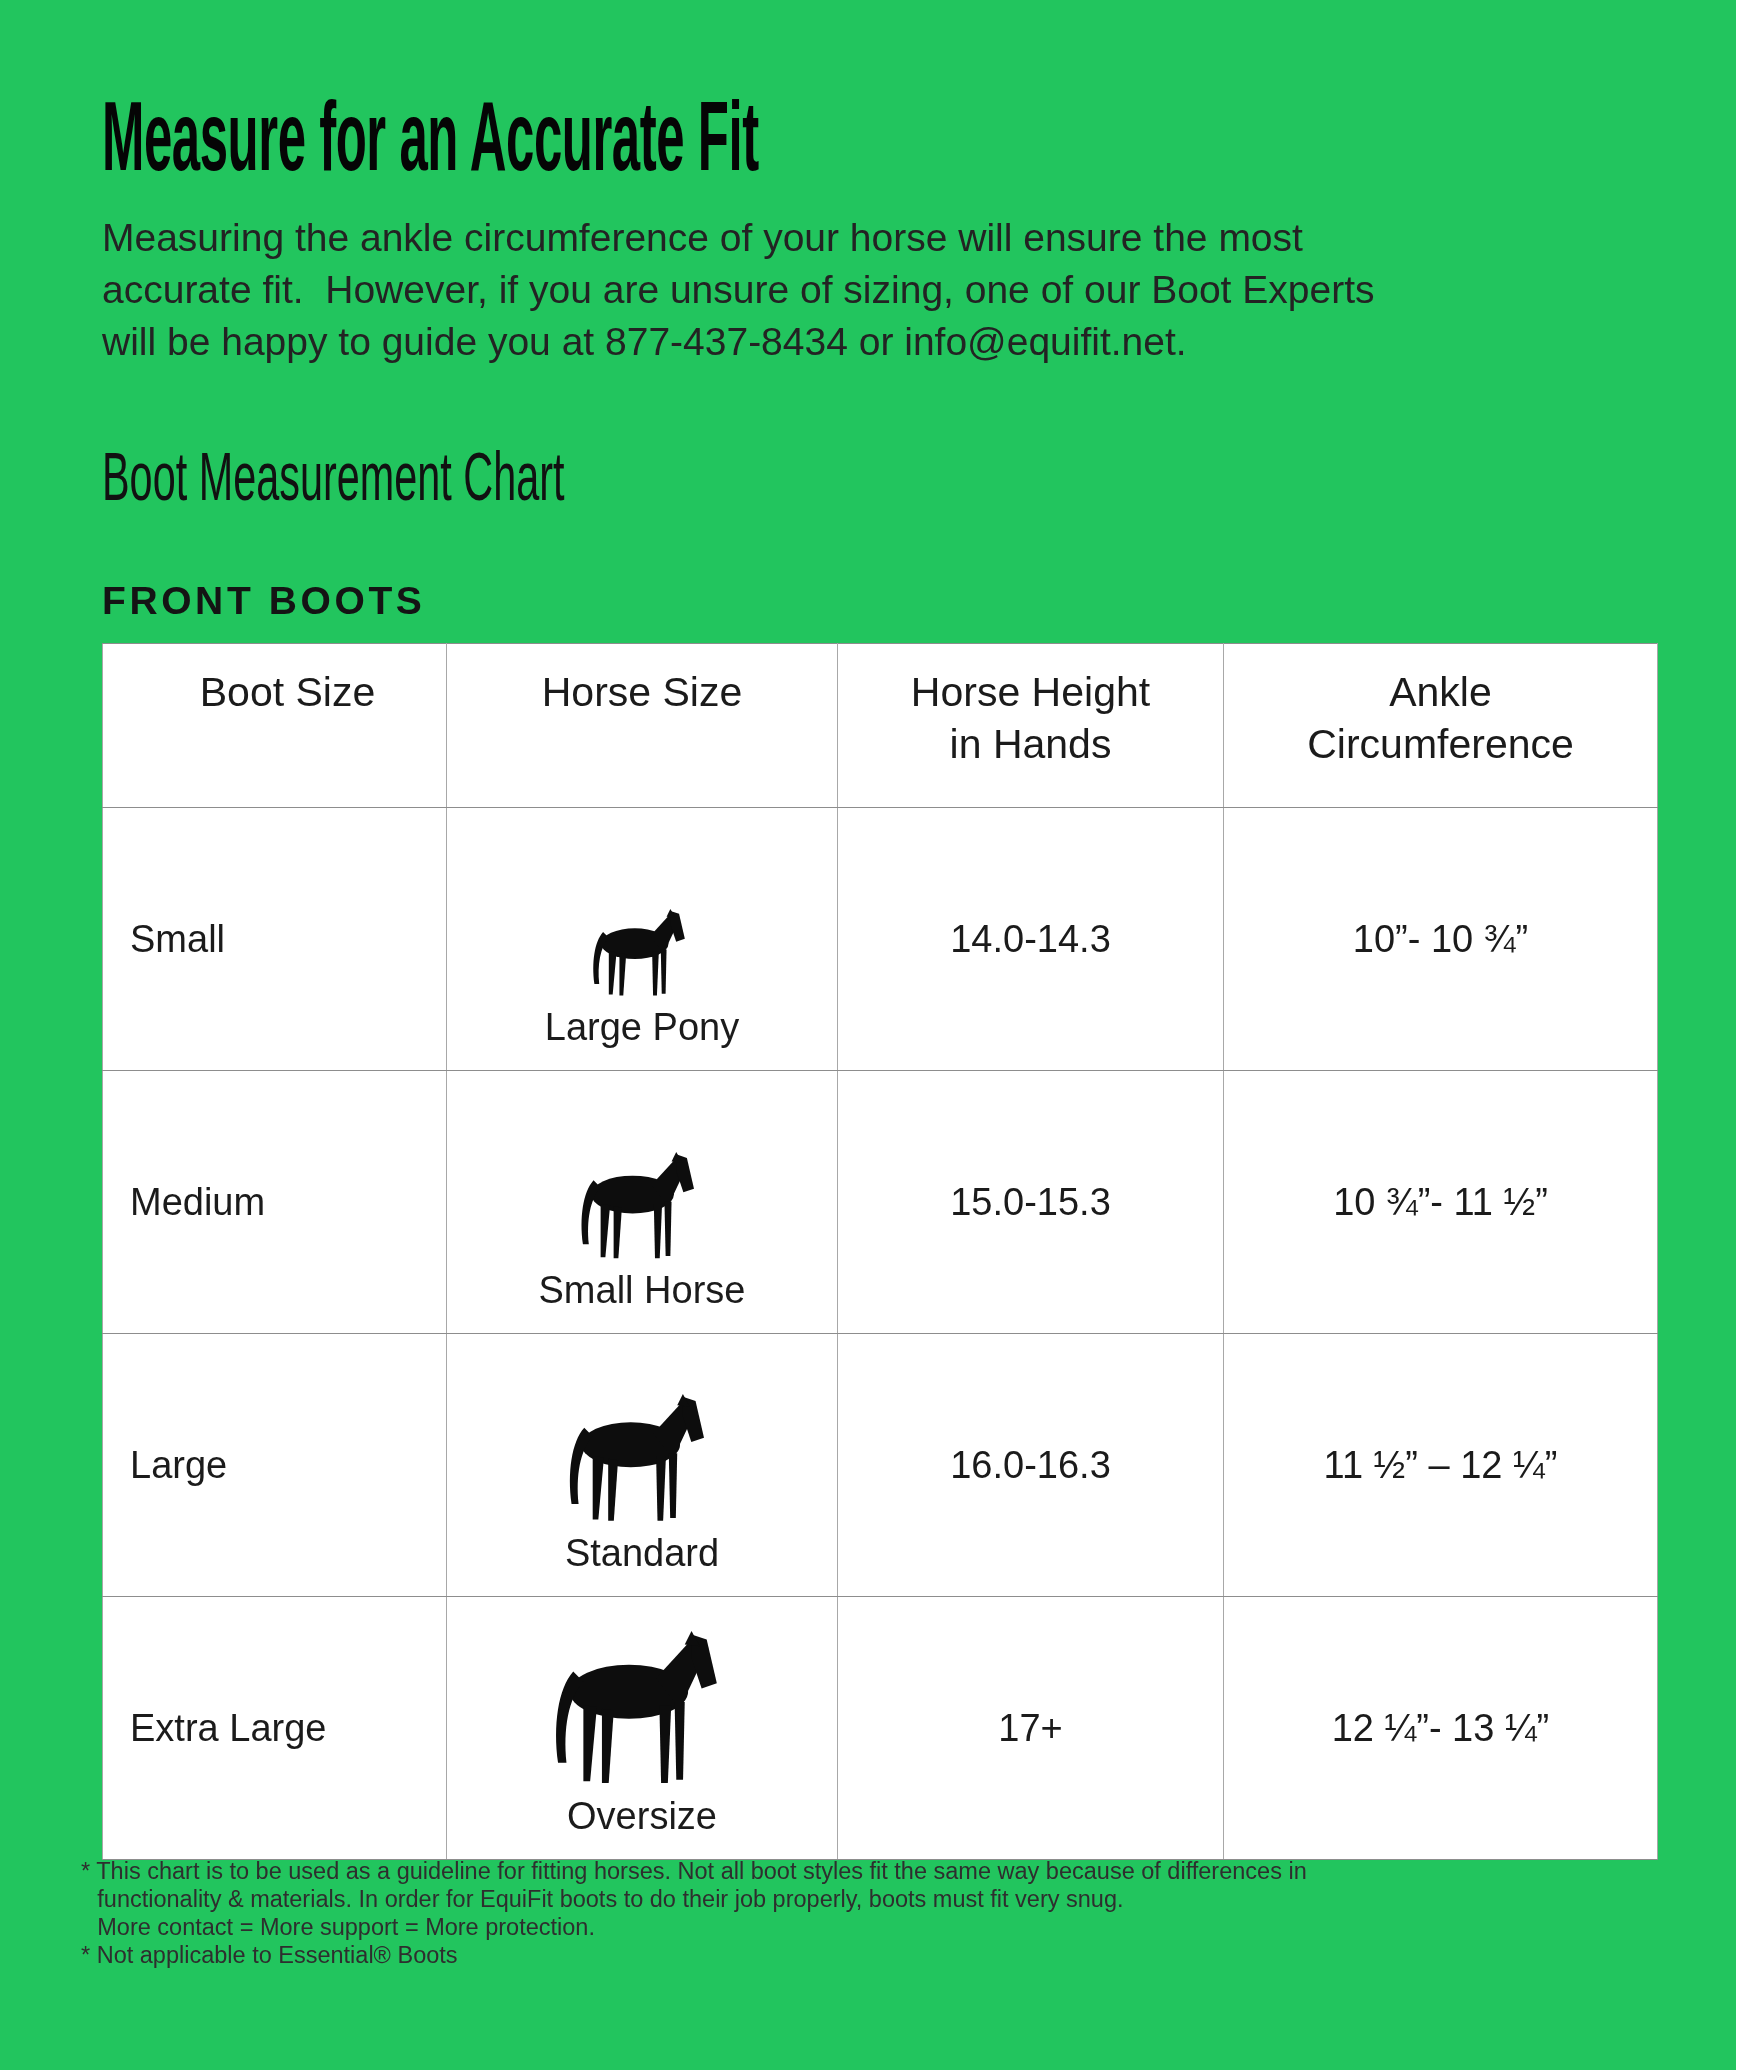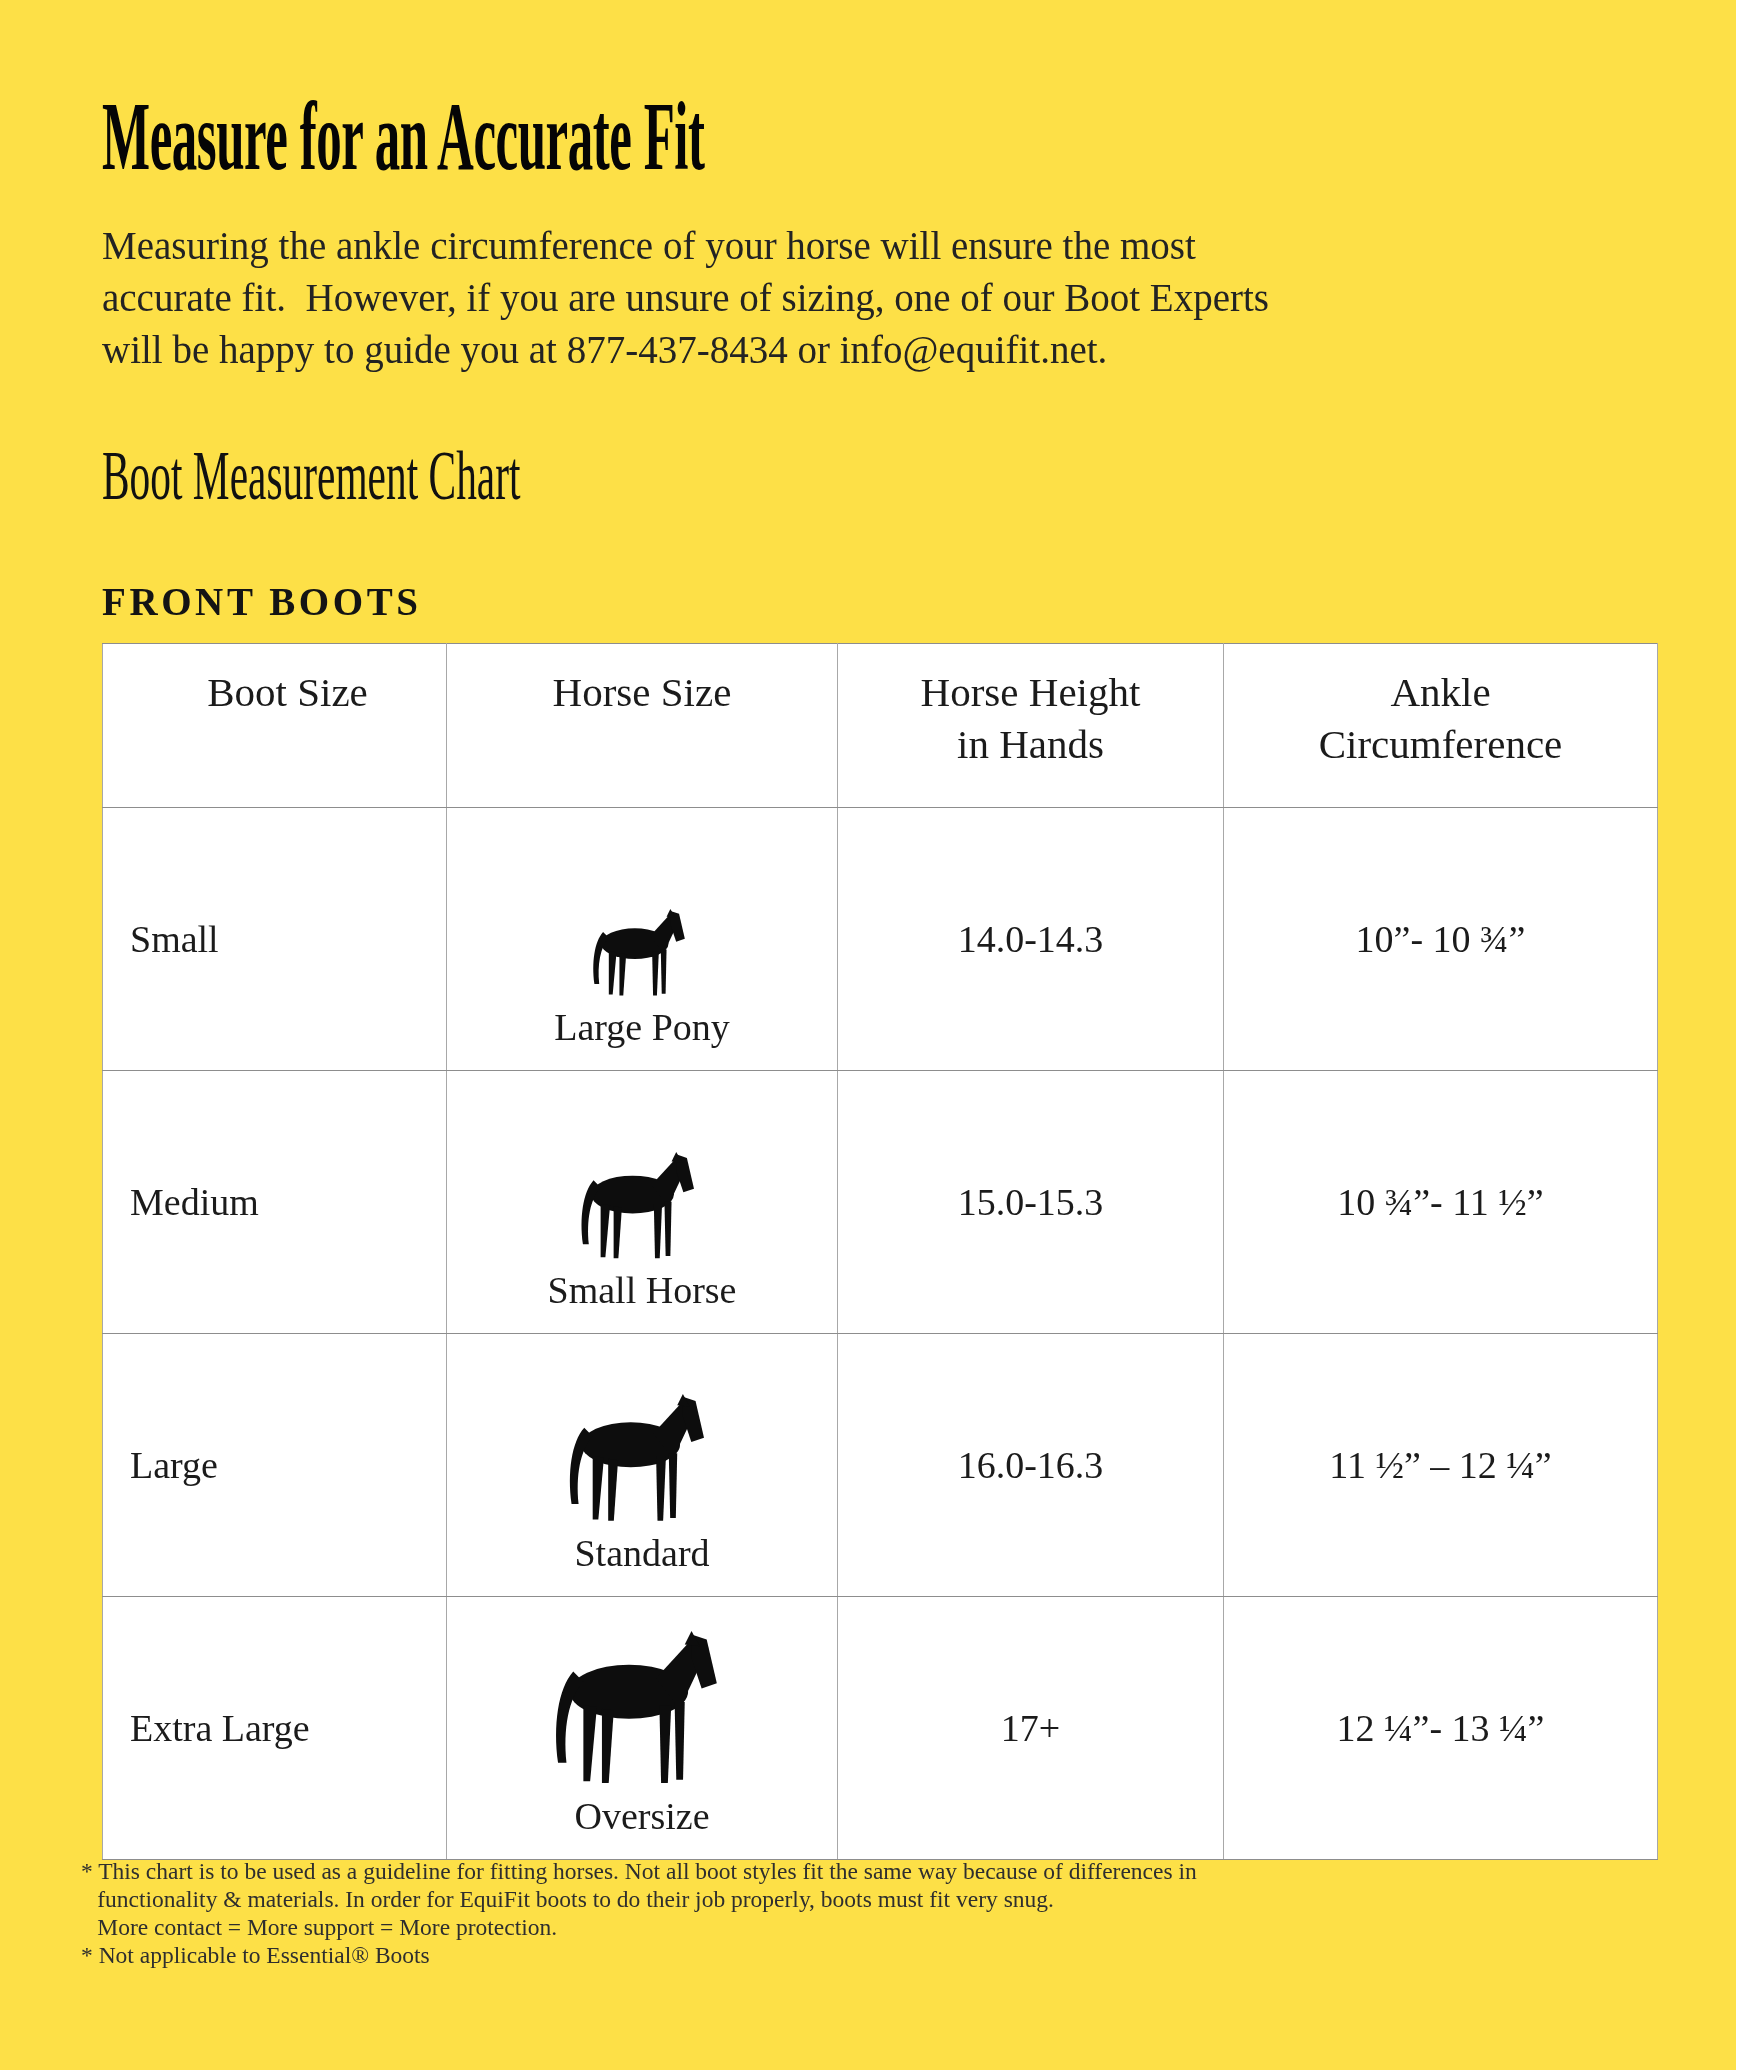--- a/index.html
+++ b/index.html
@@ -1,22 +1,22 @@
 <!DOCTYPE html>
 <html style="font-size:14.5px"><head>
 <meta charset="utf-8">
 <style>
   html, body { margin: 0; padding: 0; background: #ffffff; }
   .page {
     position: relative;
     width: 1736px;
     height: 2071px;
-    background: #fde047;
+    background: #22c55e;
     color: #1e1e1e;
-    font-family: Liberation Serif, serif;
+    font-family: Liberation Sans, sans-serif;
     overflow: hidden;
   }
   
   .title {
     position: absolute;
     left: 102px; top: 87px;
     margin: 0;
     font-size: 98px;
     font-weight: 700;
     line-height: 1.0;
@@ -41,21 +41,21 @@
     left: 102px; top: 579px;
     font-size: 39px;
     font-weight: 700;
     letter-spacing: 3.6px;
     color: #141414;
     white-space: nowrap;
   }
   
   .intro {
     position: absolute;
-    left: 102px; top: 220px;
+    left: 102px; top: 212px;
     font-size: 39px;
     font-weight: 300;
     color: #232323;
   }
   .intro-line { line-height: 52px; white-space: pre-wrap; }
   
   table.chart {
     position: absolute;
     left: 102px; top: 643px;
     width: 1555px;

